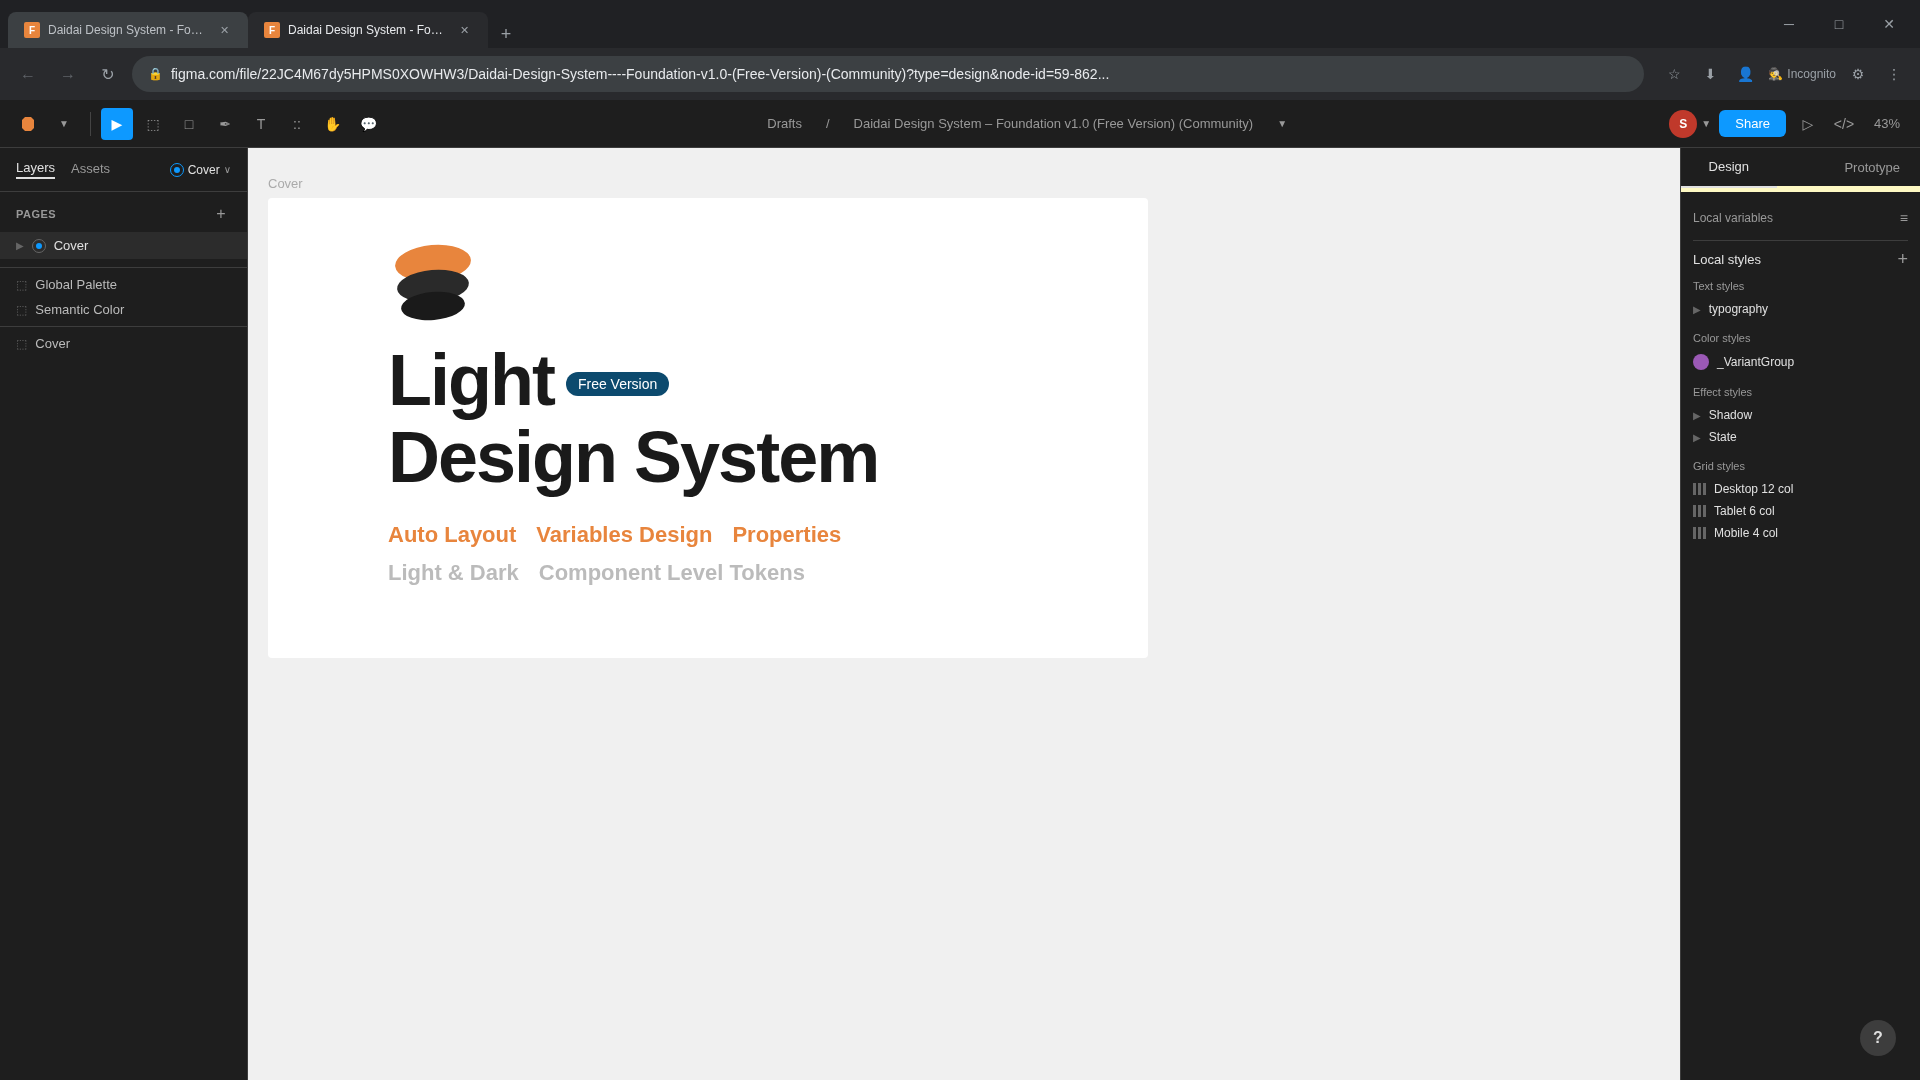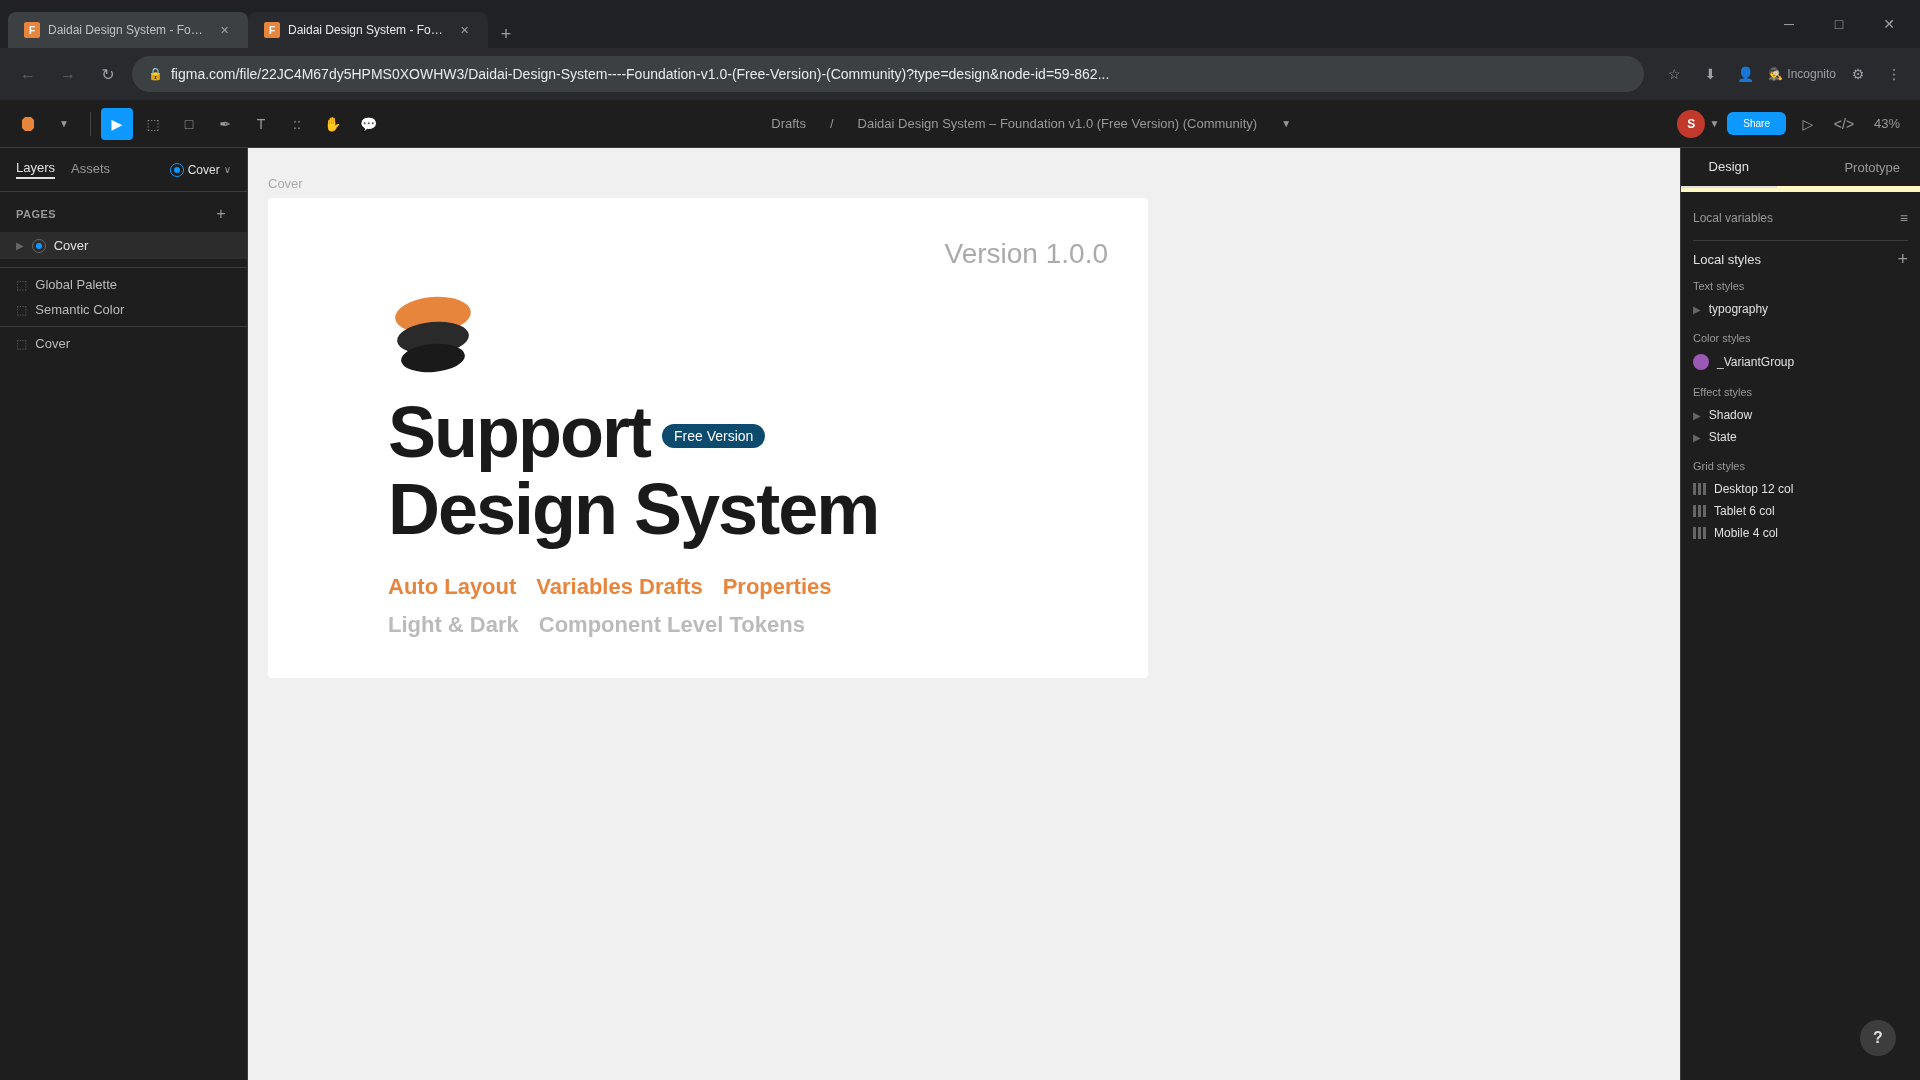--- a/index.html
+++ b/index.html
@@ -33,21 +33,21 @@
 
     
     .figma-toolbar { background: #1e1e1e; height: 48px; display: flex; align-items: center; padding: 0 12px; gap: 4px; border-bottom: 1px solid #3d3d3d; }
     .tool-btn { width: 32px; height: 32px; display: flex; align-items: center; justify-content: center; border-radius: 4px; color: #999; font-size: 14px; cursor: pointer; }
     .tool-btn.active { background: #0d99ff; color: white; }
     .toolbar-divider { width: 1px; height: 24px; background: #444; margin: 0 6px; }
     .project-title { flex: 1; text-align: center; color: #e0e0e0; font-size: 13px; display: flex; align-items: center; justify-content: center; gap: 24px; }
     .project-title span { color: #999; }
     .toolbar-right { display: flex; align-items: center; gap: 8px; }
     .avatar { width: 28px; height: 28px; border-radius: 50%; background: #c0392b; display: flex; align-items: center; justify-content: center; color: white; font-size: 12px; font-weight: bold; }
-    .share-btn { background: #0d99ff; color: white; border: none; border-radius: 6px; padding: 6px 16px; font-size: 10px; font-weight: 500; cursor: pointer; }
+    .share-btn { background: #0d99ff; color: white; border: none; border-radius: 6px; padding: 6px 16px; font-size: 13px; font-weight: 500; cursor: pointer; }
     .toolbar-icon-btn { width: 28px; height: 28px; display: flex; align-items: center; justify-content: center; color: #999; font-size: 14px; border-radius: 4px; }
     .zoom-indicator { color: #999; font-size: 13px; padding: 4px 8px; }
 
     
     .figma-main { display: flex; flex: 1; overflow: hidden; }
 
     
     .left-panel { width: 248px; background: #1e1e1e; border-right: 1px solid #3d3d3d; display: flex; flex-direction: column; }
     .left-panel-tabs { display: flex; align-items: center; padding: 0 16px; height: 44px; gap: 16px; border-bottom: 1px solid #3d3d3d; }
     .left-tab { font-size: 13px; color: #999; cursor: pointer; padding-bottom: 2px; }
@@ -259,45 +259,44 @@
         <span class="layer-name">Cover</span>
       </div>
     </div>
 
     <div class="canvas">
       <div class="canvas-label">Cover</div>
 
       <div class="canvas-frame">
         <div class="canvas-frame-inner">
 
-          <div class="version-text">Version 1.0.0</div>
 
           <div style="display:flex;flex-direction:column;gap:0;">
 
             <div class="logo-area">
               <svg class="logo-svg" viewBox="0 0 90 90">
 
                 <ellipse cx="45" cy="25" rx="38" ry="18" fill="#e8853d" transform="rotate(-5 45 25)"></ellipse>
 
                 <ellipse cx="45" cy="48" rx="36" ry="16" fill="#2a2a2a" transform="rotate(-5 45 48)"></ellipse>
 
                 <ellipse cx="45" cy="68" rx="32" ry="14" fill="#1a1a1a" transform="rotate(-5 45 68)"></ellipse>
               </svg>
             </div>
 
             <div class="brand-name-row">
-              <span class="brand-name">Support</span>
+              <span class="brand-name">Light</span>
               <span class="free-version-badge">Free Version</span>
             </div>
 
             <div class="brand-subtitle">Design System</div>
 
             <div class="feature-tags">
               <span class="feature-tag">Auto Layout</span>
-              <span class="feature-tag">Variables Drafts</span>
+              <span class="feature-tag">Variables Design</span>
               <span class="feature-tag">Properties</span>
             </div>
 
             <div class="secondary-tags">
               <span class="feature-tag-muted">Light &amp; Dark</span>
               <span class="feature-tag-muted">Component Level Tokens</span>
             </div>
           </div>
 
         </div>

